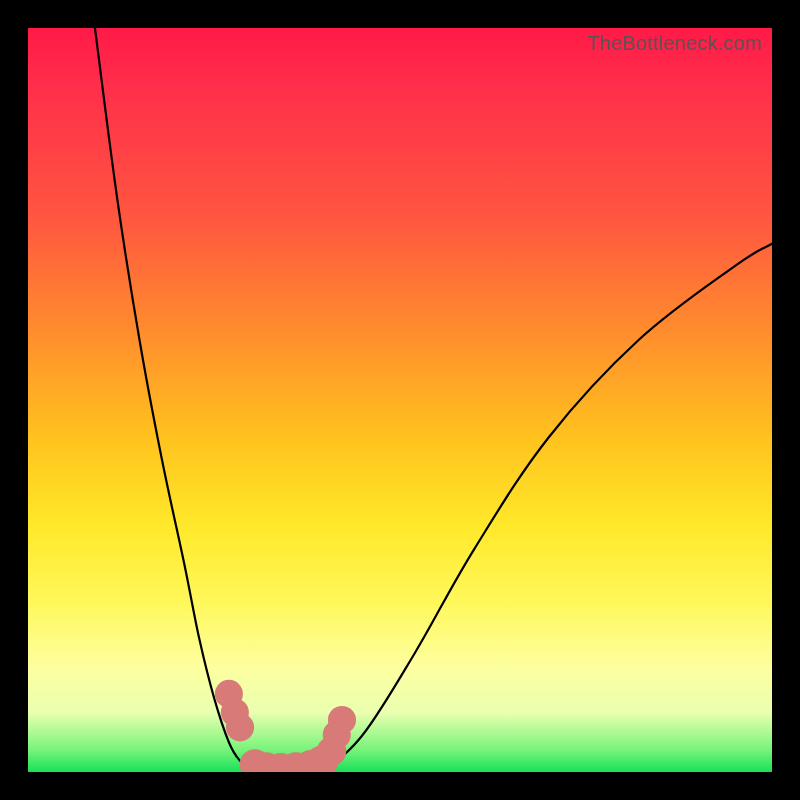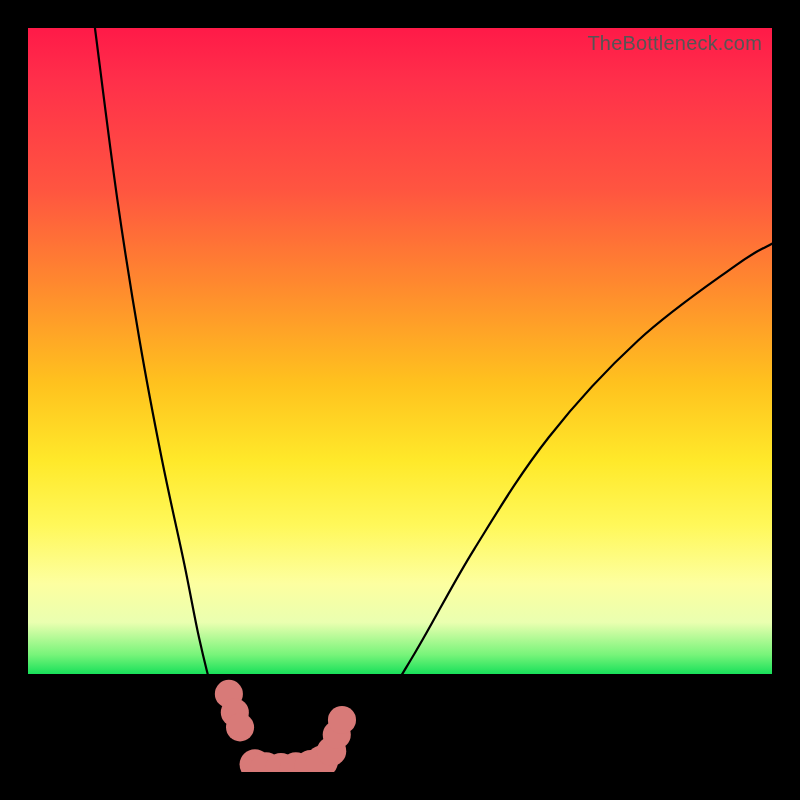--- a/index.html
+++ b/index.html
@@ -15,21 +15,21 @@
     width: 800px;
     height: 800px;
     background: #000;
     position: relative;
   }
   .plot {
     position: absolute;
     left: 28px;
     top: 28px;
     width: 744px;
-    height: 646px;
+    height: 744px;
     
     background: linear-gradient(
       to bottom,
       #ff1a48 0%,
       #ff2f4a 8%,
       #ff5540 25%,
       #ff8a2e 40%,
       #ffc21e 55%,
       #ffe92a 67%,
       #fff85a 77%,

